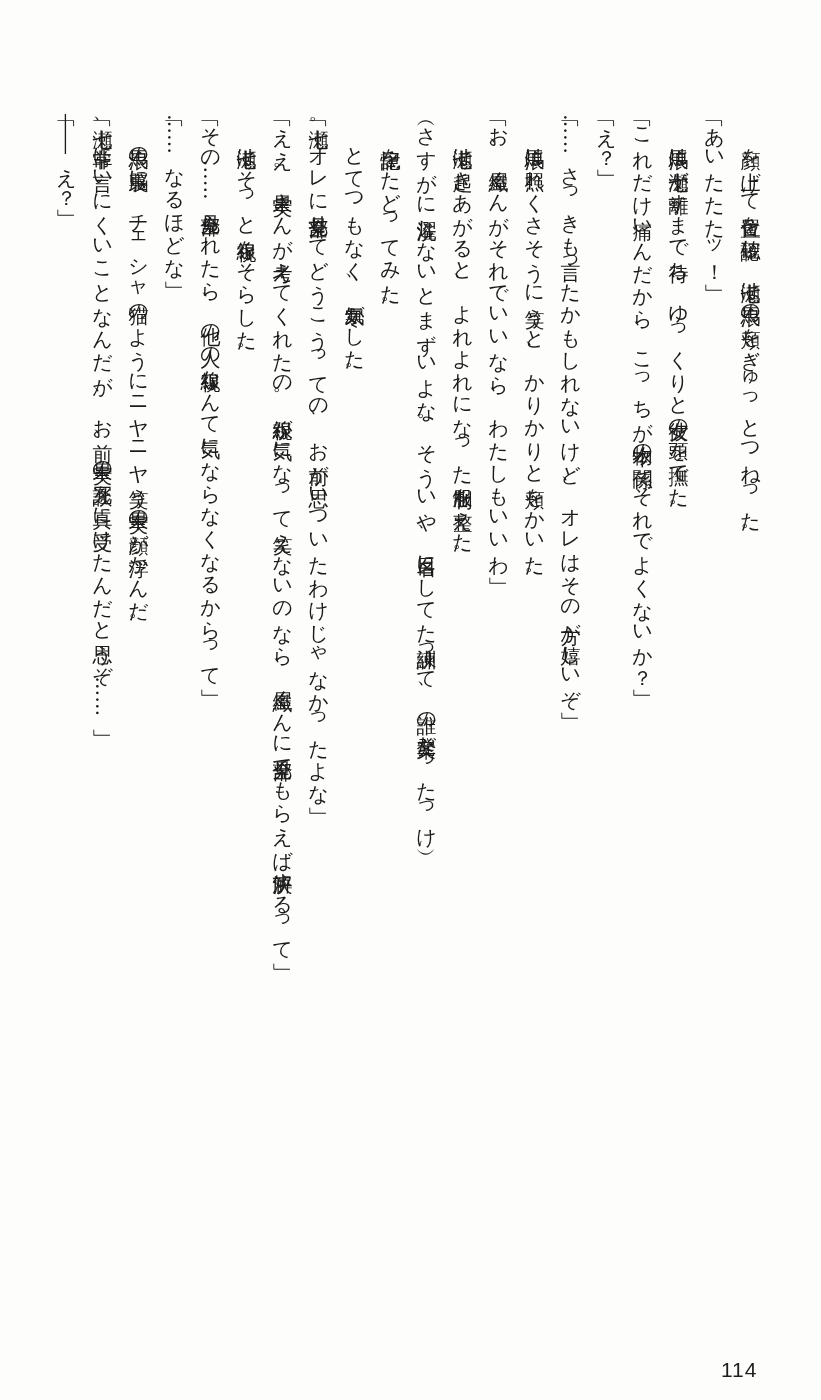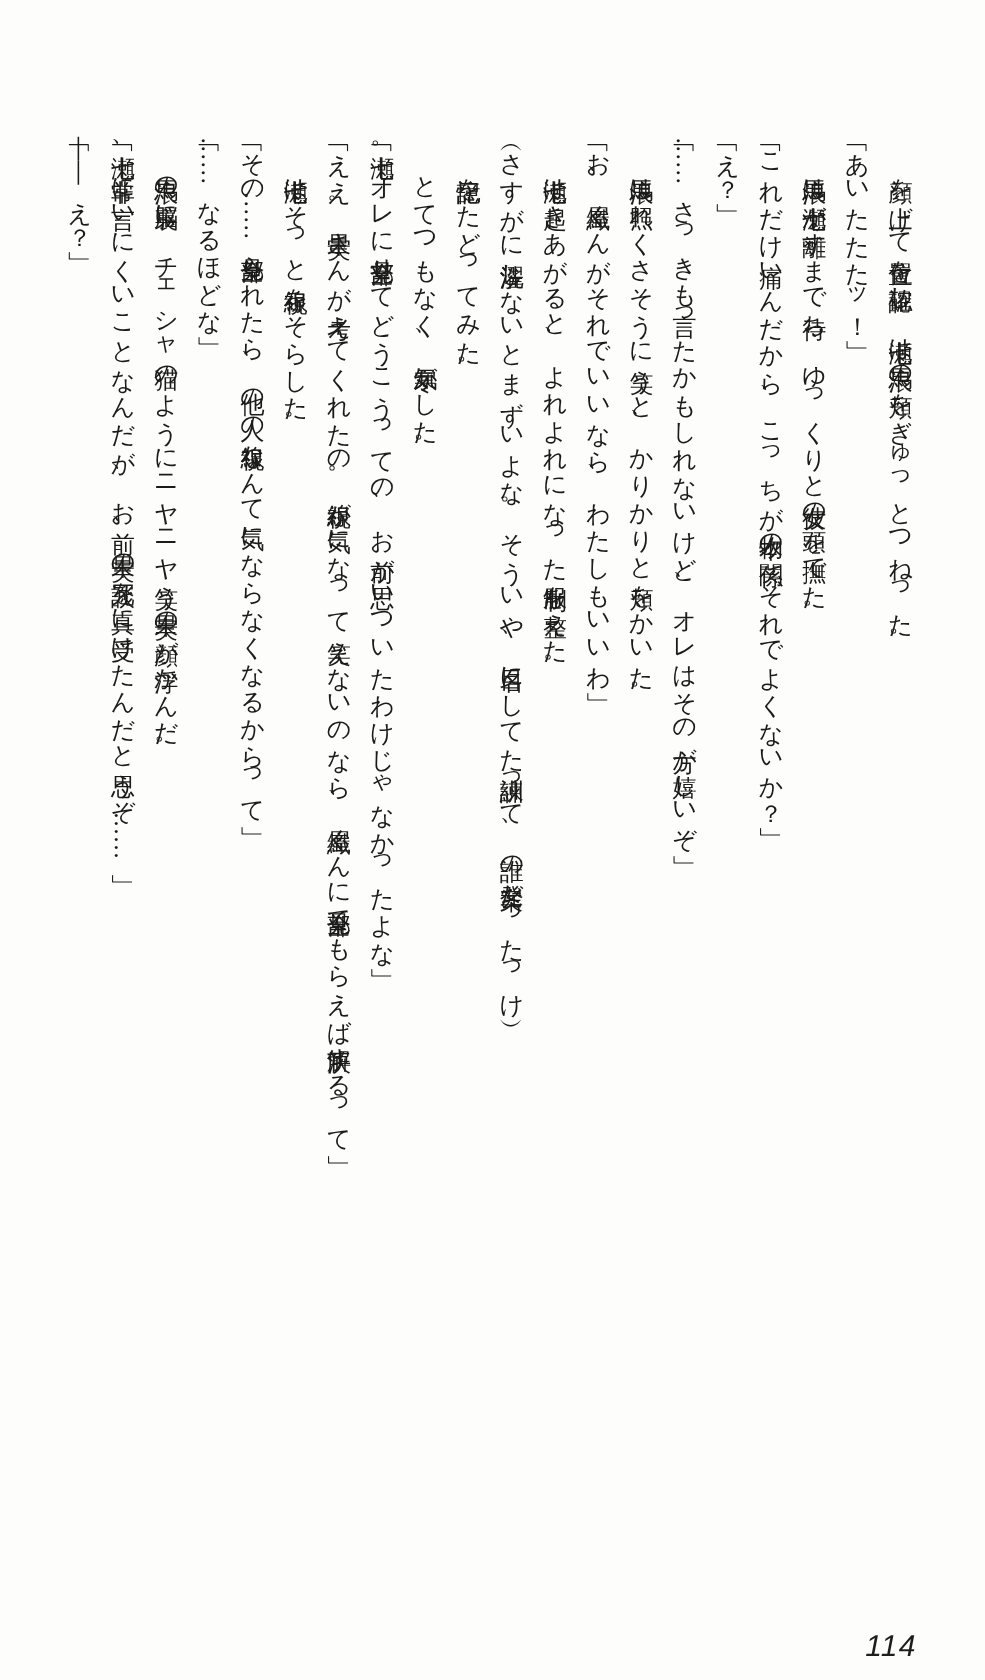--- a/index.html
+++ b/index.html
@@ -37,24 +37,23 @@
   .text-block p {
     margin: 0;
     padding: 0;
     white-space: nowrap;        
   }
   .page-number {
     position: absolute;
     left: 721px;
     top: 1358px;
     font-family: "Liberation Sans", "DejaVu Sans", sans-serif;
-    font-size: 25px;
+    font-size: 21px;
     letter-spacing: 1px;
     color: #1e1e1e;
-    font-style: italic;
   }
 </style>
 </head>
 <body>
 
 <div class="page">
 
   <div class="text-block">
     <p>　顔を上げて位置を確認し、七瀬は浪馬の頬をぎゅっとつねった。</p>
     <p>「あいたたたッ！」</p>

